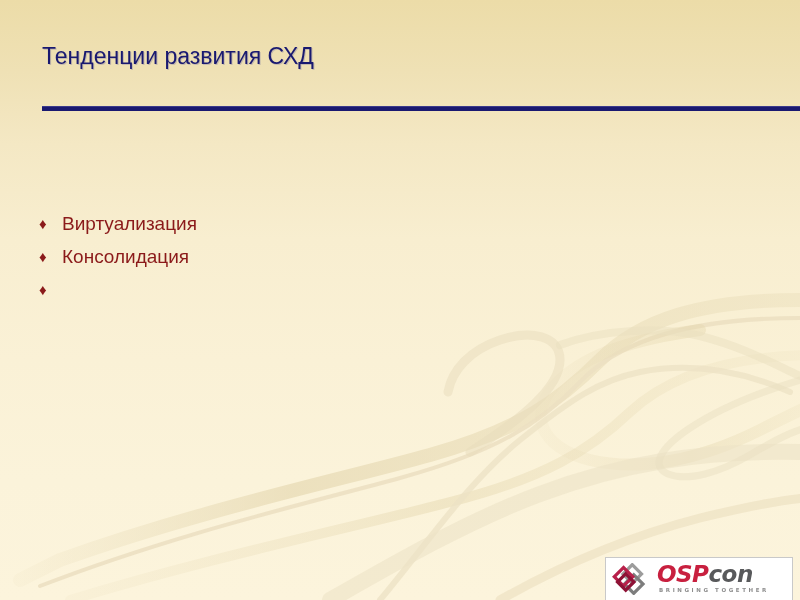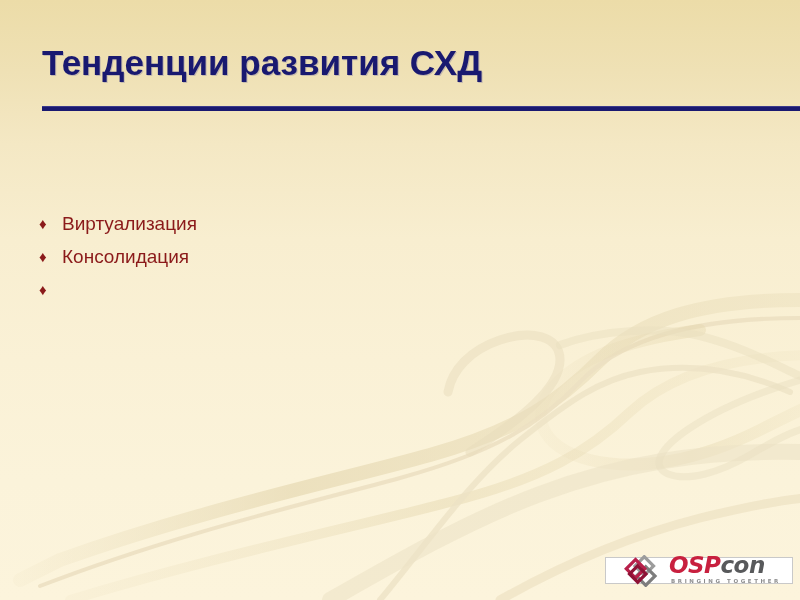--- a/index.html
+++ b/index.html
@@ -41,22 +41,22 @@
   
   #title-block {
     position: absolute;
     left: 42px;
     top: 44px;
     right: 0;
   }
   #page-title {
     margin: 0;
     font-family: "Liberation Sans", sans-serif;
-    font-size: 35px;
-    font-weight: bold;
+    font-size: 23px;
+    font-weight: normal;
     color: #191970;
     letter-spacing: 0px;
     line-height: 1.08;
     white-space: nowrap;
     text-shadow: 1px 1px 0 rgba(120,115,160,0.35);
   }
   #title-rule {
     position: absolute;
     left: 42px;
     top: 106px;
@@ -99,27 +99,27 @@
     color: #8b1a1a;
     white-space: nowrap;
   }
 
   
   #logo-box {
     position: absolute;
     left: 605px;
     top: 557px;
     width: 188px;
-    height: 27px;
+    height: 44px;
     background: #ffffff;
     border: 1px solid #c9c9c9;
     box-sizing: border-box;
     display: flex;
     align-items: center;
-    padding-left: 17px;
+    padding-left: 5px;
   }
   #logo-mark {
     flex: 0 0 auto;
     width: 44px;
     height: 32px;
   }
   #logo-text-wrap {
     flex: 1 1 auto;
     display: block;
     margin-left: 2px;

